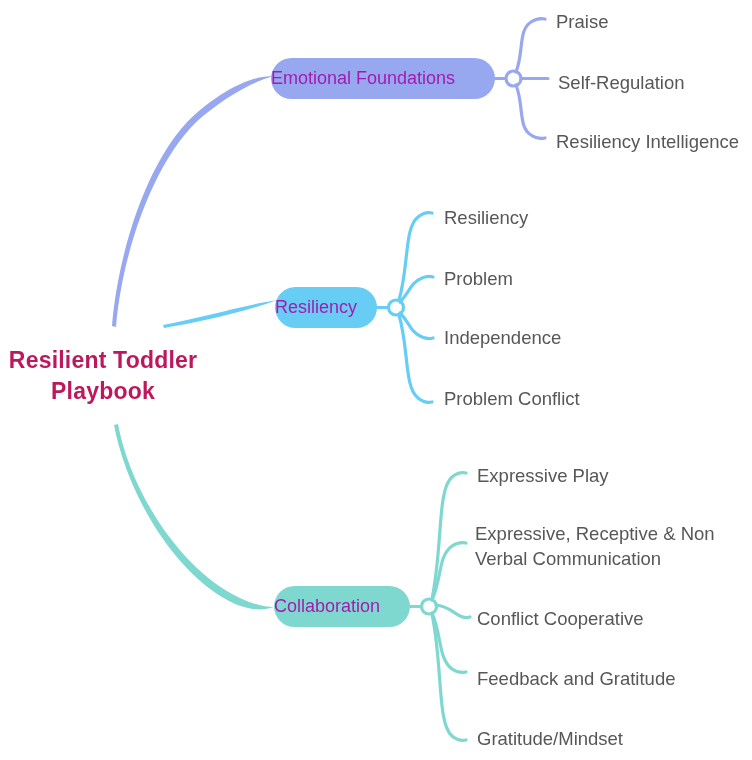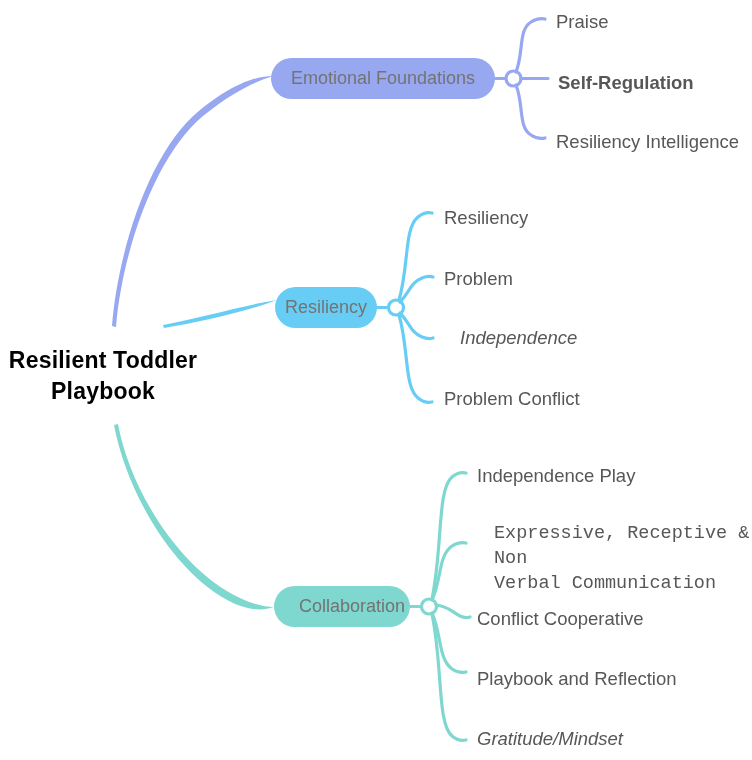--- a/index.html
+++ b/index.html
@@ -24,31 +24,30 @@
   .root-title {
     position: absolute;
     left: 0px;
     top: 345px;
     width: 206px;
     text-align: center;
     font-family: "Liberation Sans", sans-serif;
     font-size: 23px;
     font-weight: bold;
     line-height: 31px;
-    color: #000000;
+    color: #be185d;
     letter-spacing: 0.2px;
   }
   .branch-label {
     position: absolute;
-    color: #737373;
+    color: #a21caf;
     font-family: "Liberation Sans", sans-serif;
     font-size: 18px;
     font-weight: 400;
     white-space: nowrap;
-    text-align: center;
     line-height: 41px;
   }
   .leaf-label {
     position: absolute;
     color: #575757;
     font-family: "Liberation Sans", sans-serif;
     font-size: 18.5px;
     font-weight: 400;
     line-height: 25px;
     white-space: pre-line;
@@ -109,29 +108,29 @@
   </g>
 </svg>
 
 <div class="root-title">Resilient Toddler
 Playbook</div>
 
 <div class="branch-label" style="left:271px; top:58px; width:224px; height:41px;">Emotional Foundations</div>
 
 <div class="branch-label" style="left:275px; top:287px; width:102px; height:41px;">Resiliency</div>
 
-<div class="branch-label" style="left:284px; top:586px; width:136px; height:38px;">Collaboration</div>
+<div class="branch-label" style="left:274px; top:586px; width:136px; height:38px;">Collaboration</div>
 
 <div class="leaf-label" style="left:556px; top:9px;">Praise</div>
-<div class="leaf-label" style="left:558px; top:70px;font-weight:bold;">Self-Regulation</div>
+<div class="leaf-label" style="left:558px; top:70px;">Self-Regulation</div>
 <div class="leaf-label" style="left:556px; top:129px;">Resiliency Intelligence</div>
 
 <div class="leaf-label" style="left:444px; top:205px;">Resiliency</div>
 <div class="leaf-label" style="left:444px; top:266px;">Problem</div>
-<div class="leaf-label" style="left:460px; top:325px;font-style:italic;">Independence</div>
+<div class="leaf-label" style="left:444px; top:325px;">Independence</div>
 <div class="leaf-label" style="left:444px; top:386px;">Problem Conflict</div>
 
-<div class="leaf-label" style="left:477px; top:463px;">Independence Play</div>
-<div class="leaf-label" style="left:494px; top:521px;font-family:Liberation Mono, monospace;">Expressive, Receptive &amp; Non
+<div class="leaf-label" style="left:477px; top:463px;">Expressive Play</div>
+<div class="leaf-label" style="left:475px; top:521px;">Expressive, Receptive &amp; Non
 Verbal Communication</div>
 <div class="leaf-label" style="left:477px; top:606px;">Conflict Cooperative</div>
-<div class="leaf-label" style="left:477px; top:666px;">Playbook and Reflection</div>
-<div class="leaf-label" style="left:477px; top:726px;font-style:italic;">Gratitude/Mindset</div>
+<div class="leaf-label" style="left:477px; top:666px;">Feedback and Gratitude</div>
+<div class="leaf-label" style="left:477px; top:726px;">Gratitude/Mindset</div>
 
 </body></html>

